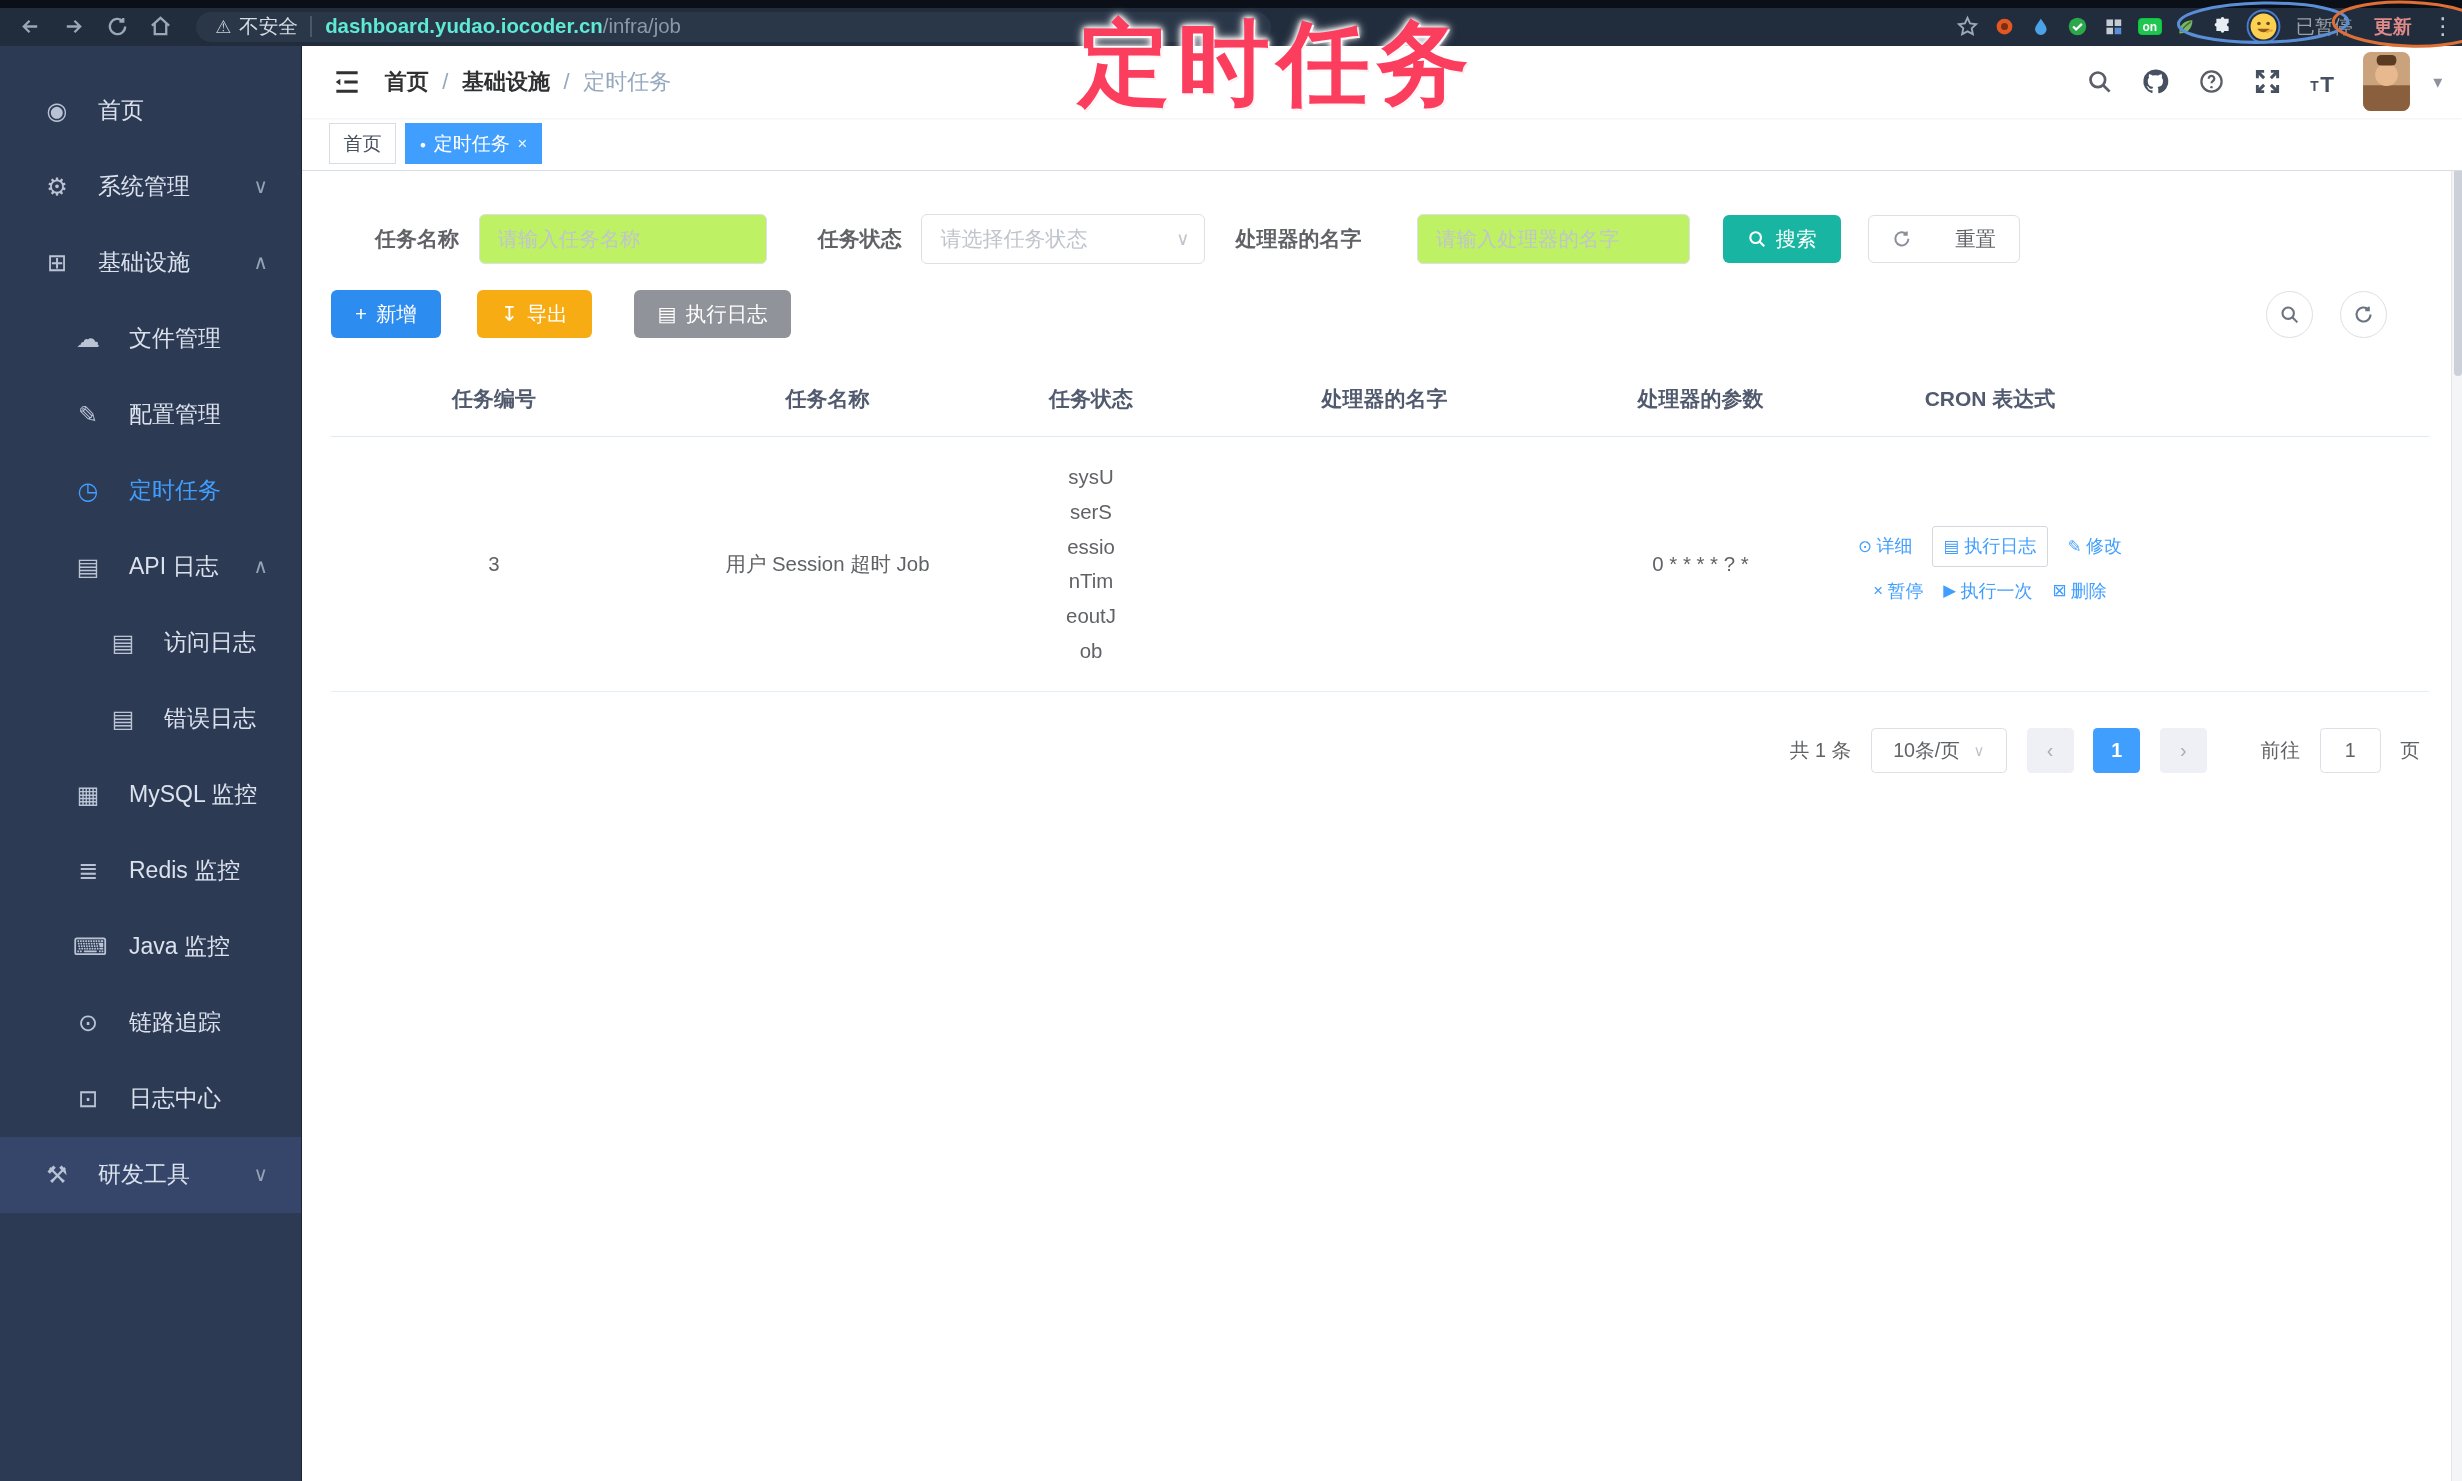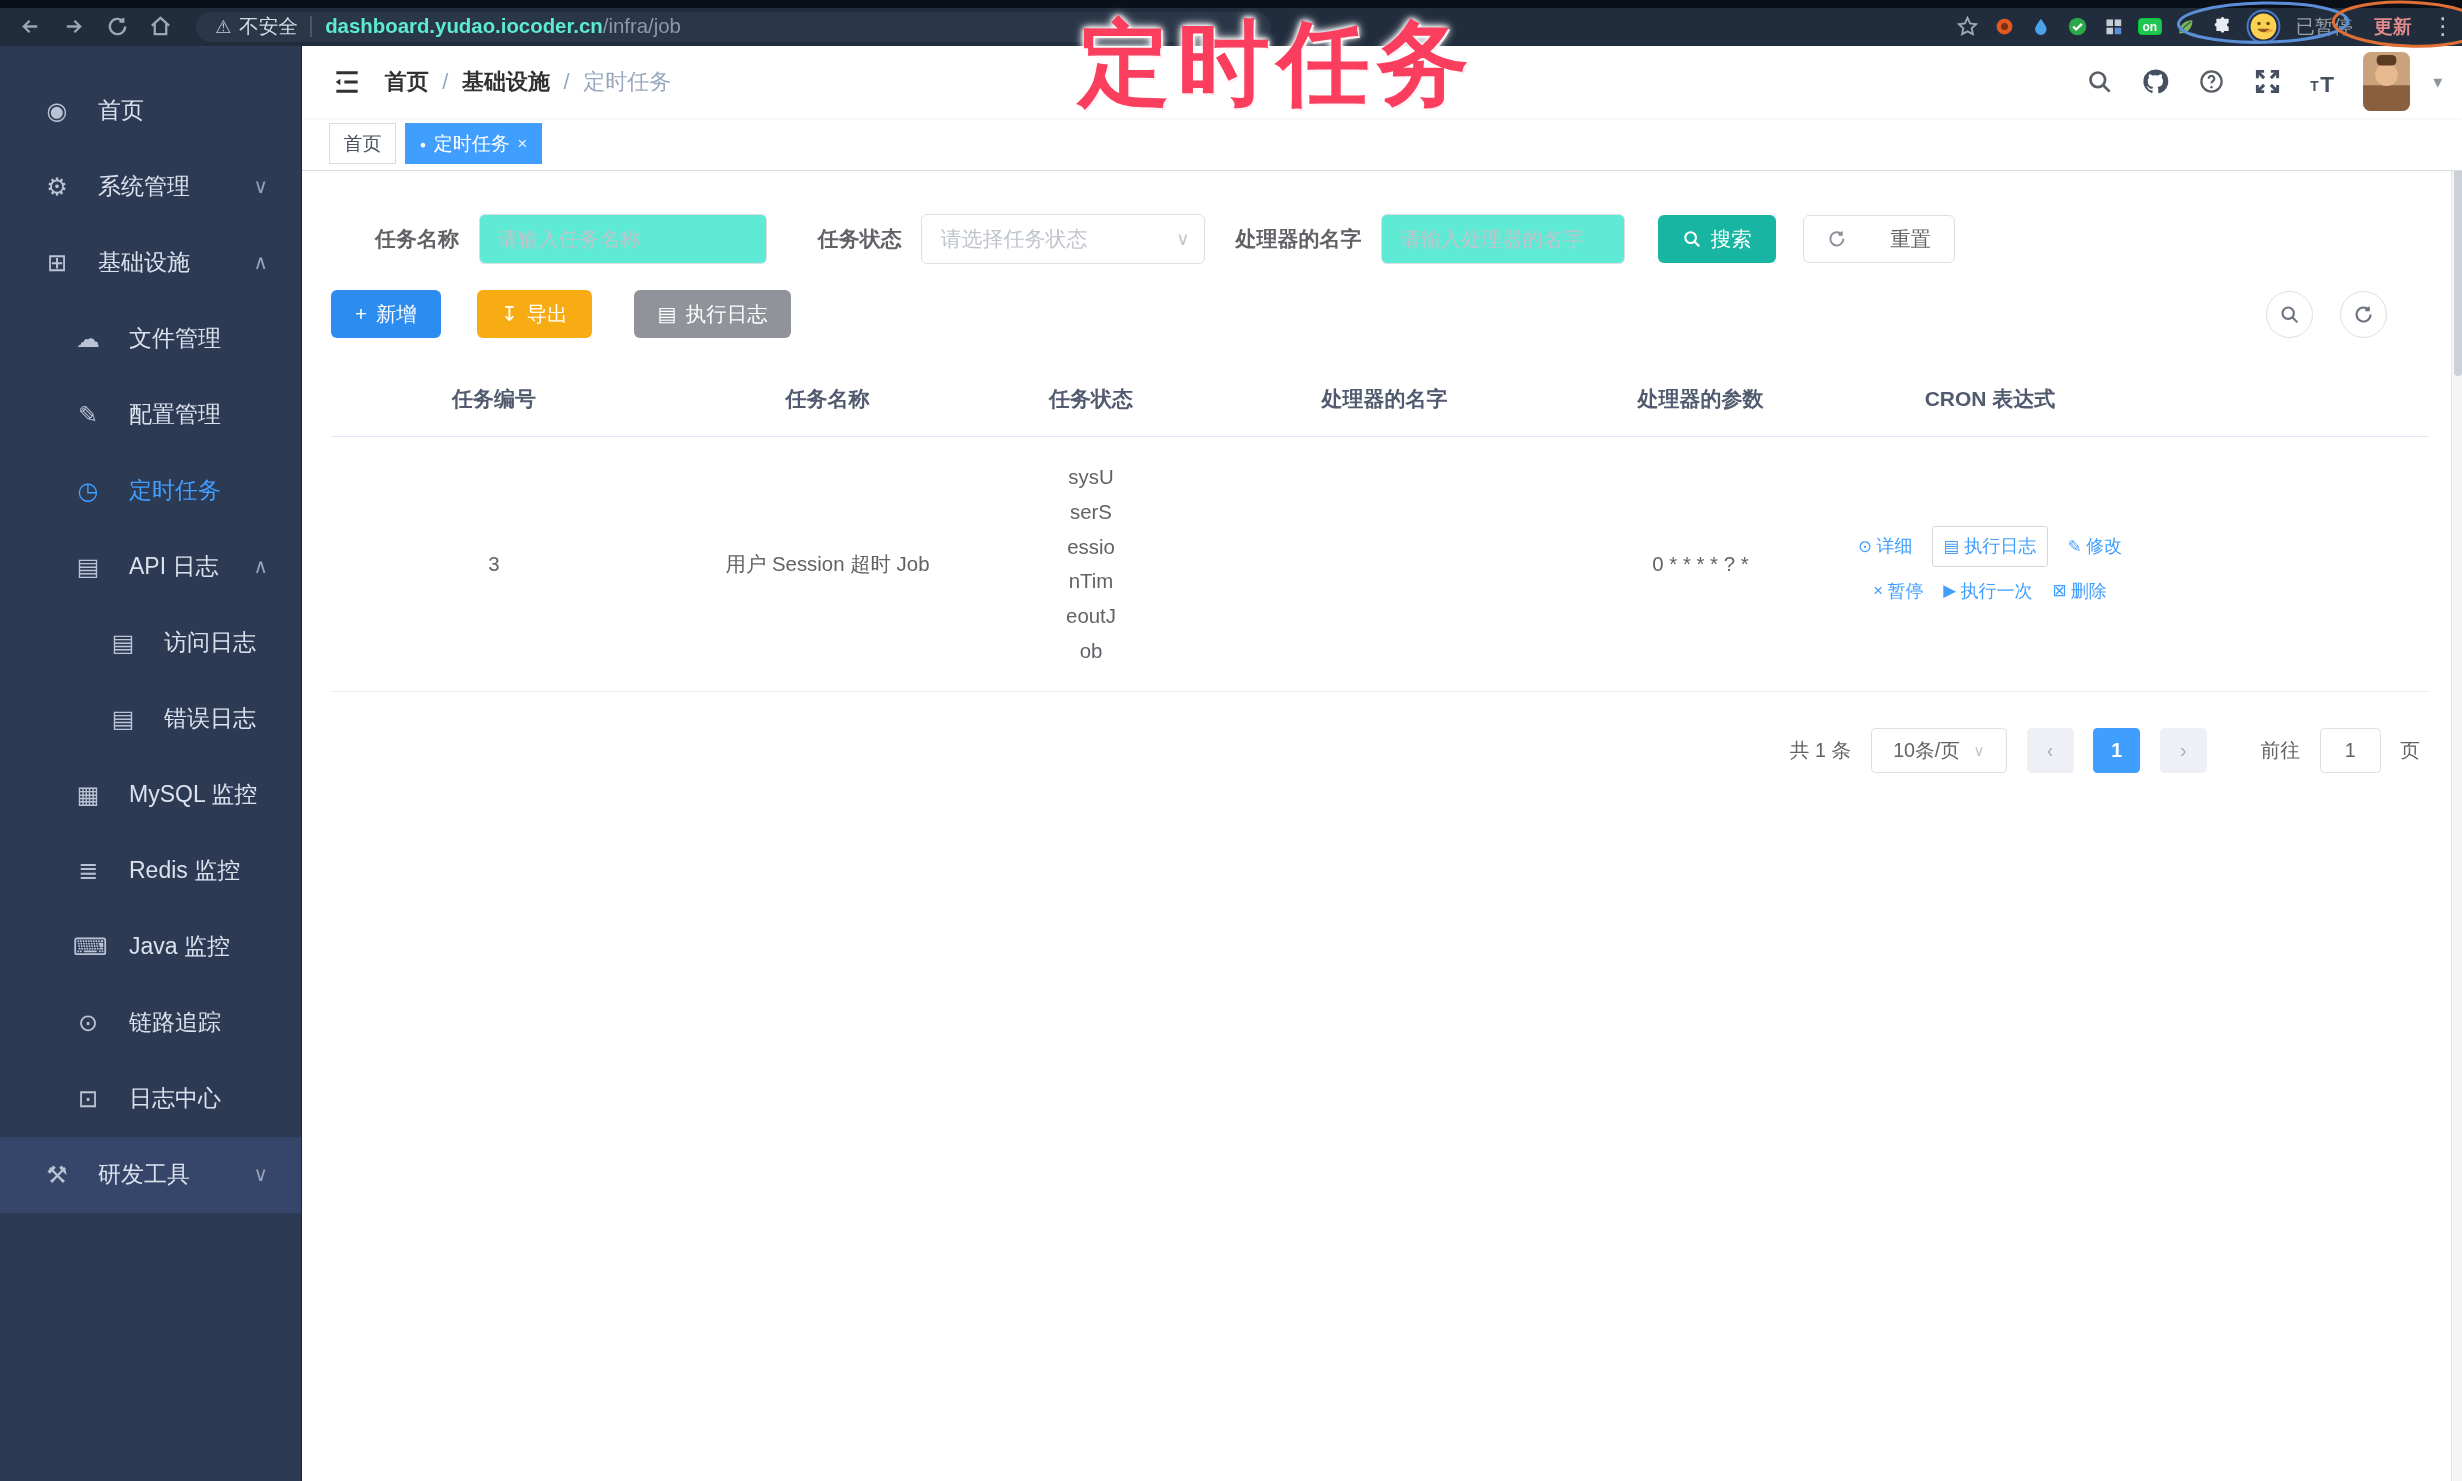--- a/index.html
+++ b/index.html
@@ -59,21 +59,21 @@
   .tag { height:41px; display:flex; align-items:center; padding:0 13.6px; border:0.8px solid #d8dce5; background:#fff; color:#495060; font-size:19px; gap:7.6px; cursor:pointer; }
   .tag.act { background:#409eff; border-color:#409eff; color:#fff; }
   .tag .dot { font-size:10.6px; }
   .tag .x { font-size:16.7px; opacity:.9; }
 
   
   .content { flex:1; padding:27px 33px 0 29px; position:relative; background:#fff; }
 
   .filters { display:flex; align-items:center; margin:16.7px 0 26px 44px; font-size:21px; color:#606266; }
   .flabel { font-weight:700; margin-right:19.7px; white-space:nowrap; }
-  .finput { height:50px; border:0.8px solid #dcdfe6; border-radius:6px; background:#5eead4; padding:14px 18px; font-size:20.4px; color:#606266; width:288px; font-family:inherit; }
+  .finput { height:50px; border:0.8px solid #dcdfe6; border-radius:6px; background:#bef264; padding:14px 18px; font-size:20.4px; color:#606266; width:288px; font-family:inherit; }
   .finput::placeholder { color:#c0c4cc; }
   .fselect { width:284px; height:50px; border:0.8px solid #dcdfe6; border-radius:6px; display:flex; align-items:center; padding:0 18px; color:#c0c4cc; position:relative; margin-right:30px; }
   .fselect .car { position:absolute; right:15px; color:#c0c4cc; font-size:18px; }
   .gap1 { margin-right:30px; }
   .btn { height:48px; border-radius:6px; display:inline-flex; align-items:center; justify-content:center; gap:9px; font-size:20.4px; padding:0 23px; cursor:pointer; border:0.8px solid transparent; white-space:nowrap; }
   .btn-search { background:#18b6a2; color:#fff; margin-left:33px; }
   .btn-reset { background:#fff; color:#606266; border-color:#dcdfe6; margin-left:27px;gap:44px; }
 
   .toolbar { display:flex; align-items:center; margin-left:0; position:relative; }
   .btn-add { background:#2d8cf0; color:#fff; }
@@ -350,21 +350,21 @@
 
       <div class="filters">
         <span class="flabel">任务名称</span>
         <input class="finput gap1" placeholder="请输入任务名称" style="">
         <span class="flabel" style="margin-left:21px;">任务状态</span>
         <span class="fselect">
           <span>请选择任务状态</span>
           <span class="car">∨</span>
         </span>
         <span class="flabel">处理器的名字</span>
-        <input class="finput" style="width: 244px;" placeholder="请输入处理器的名字">
+        <input class="finput" style="width: 273px; margin-left: 36px;" placeholder="请输入处理器的名字">
         <span class="btn btn-search">
           <svg width="19.7" height="19.7" viewBox="0 0 24 24" fill="none" stroke="#fff" stroke-width="2.6">
               <circle cx="10.5" cy="10.5" r="6.5"></circle>
               <path d="M15.5 15.5L21 21"></path>
             </svg>
           <span>搜索</span>
         </span>
         <span class="btn btn-reset">
           <svg width="19.7" height="19.7" viewBox="0 0 24 24" fill="none" stroke="#8a8f99" stroke-width="2.4">
               <path d="M20 12a8 8 0 1 1-2.3-5.6M18 3v4h-4"></path>

